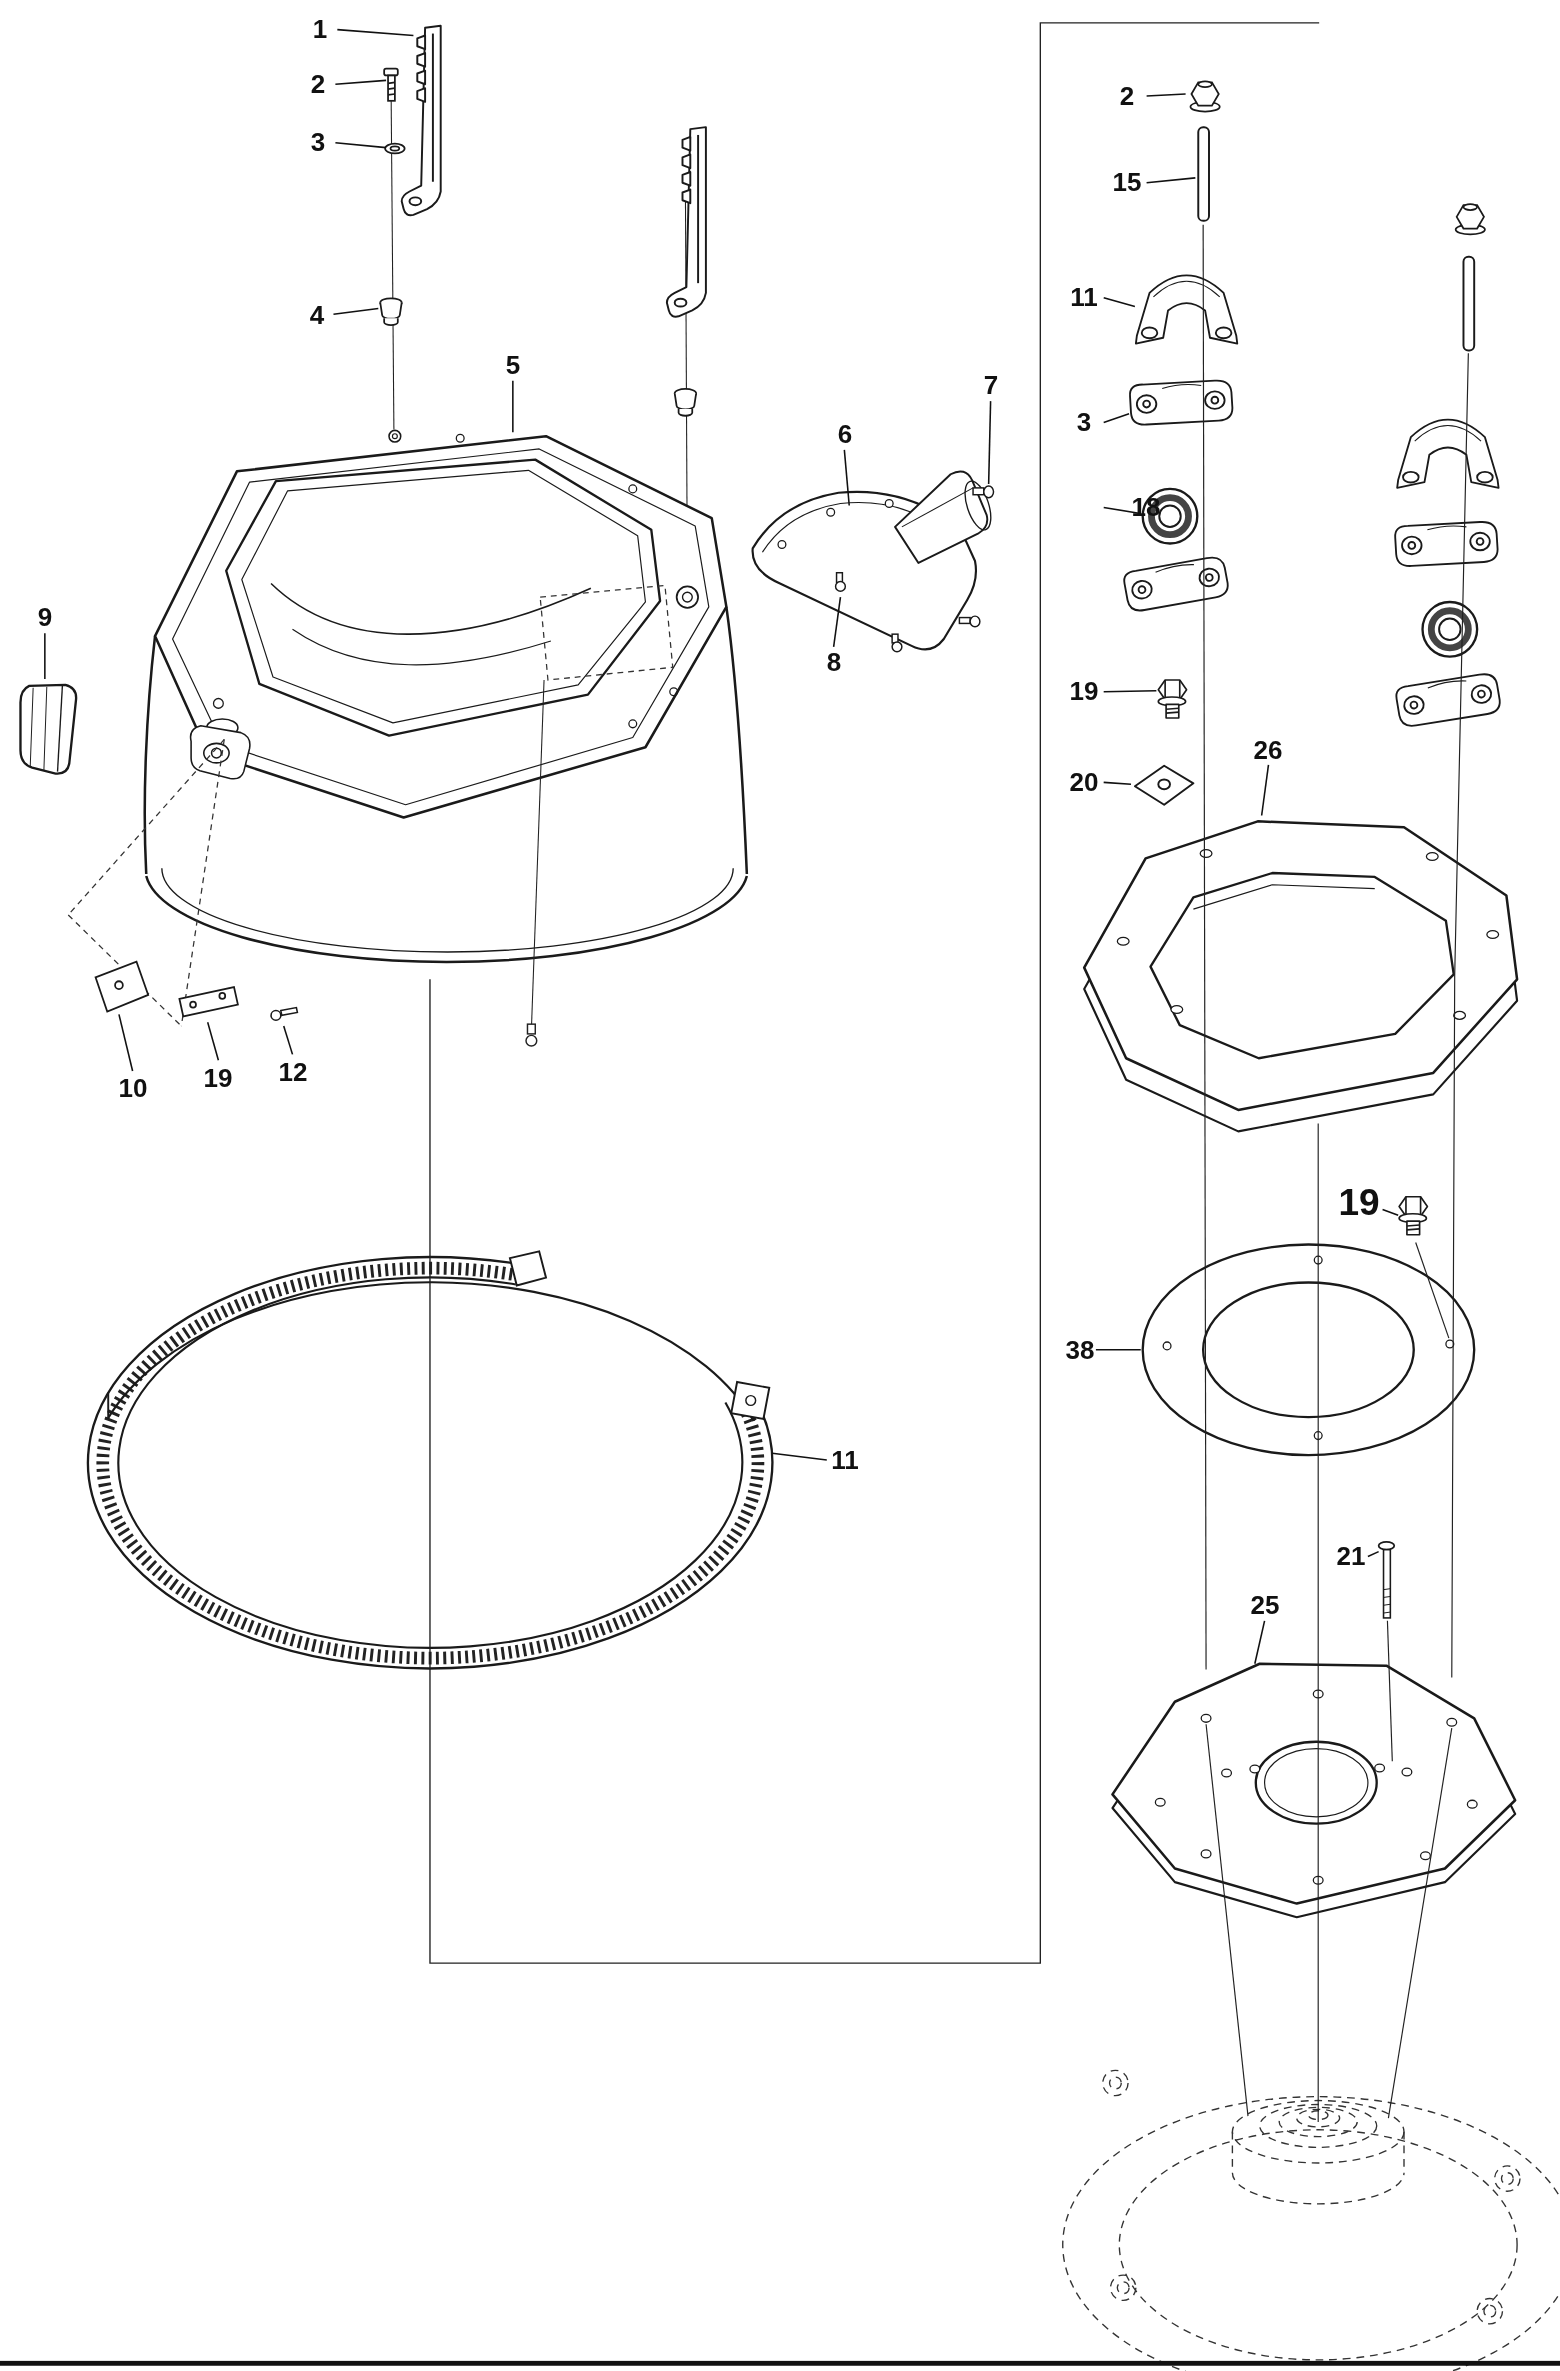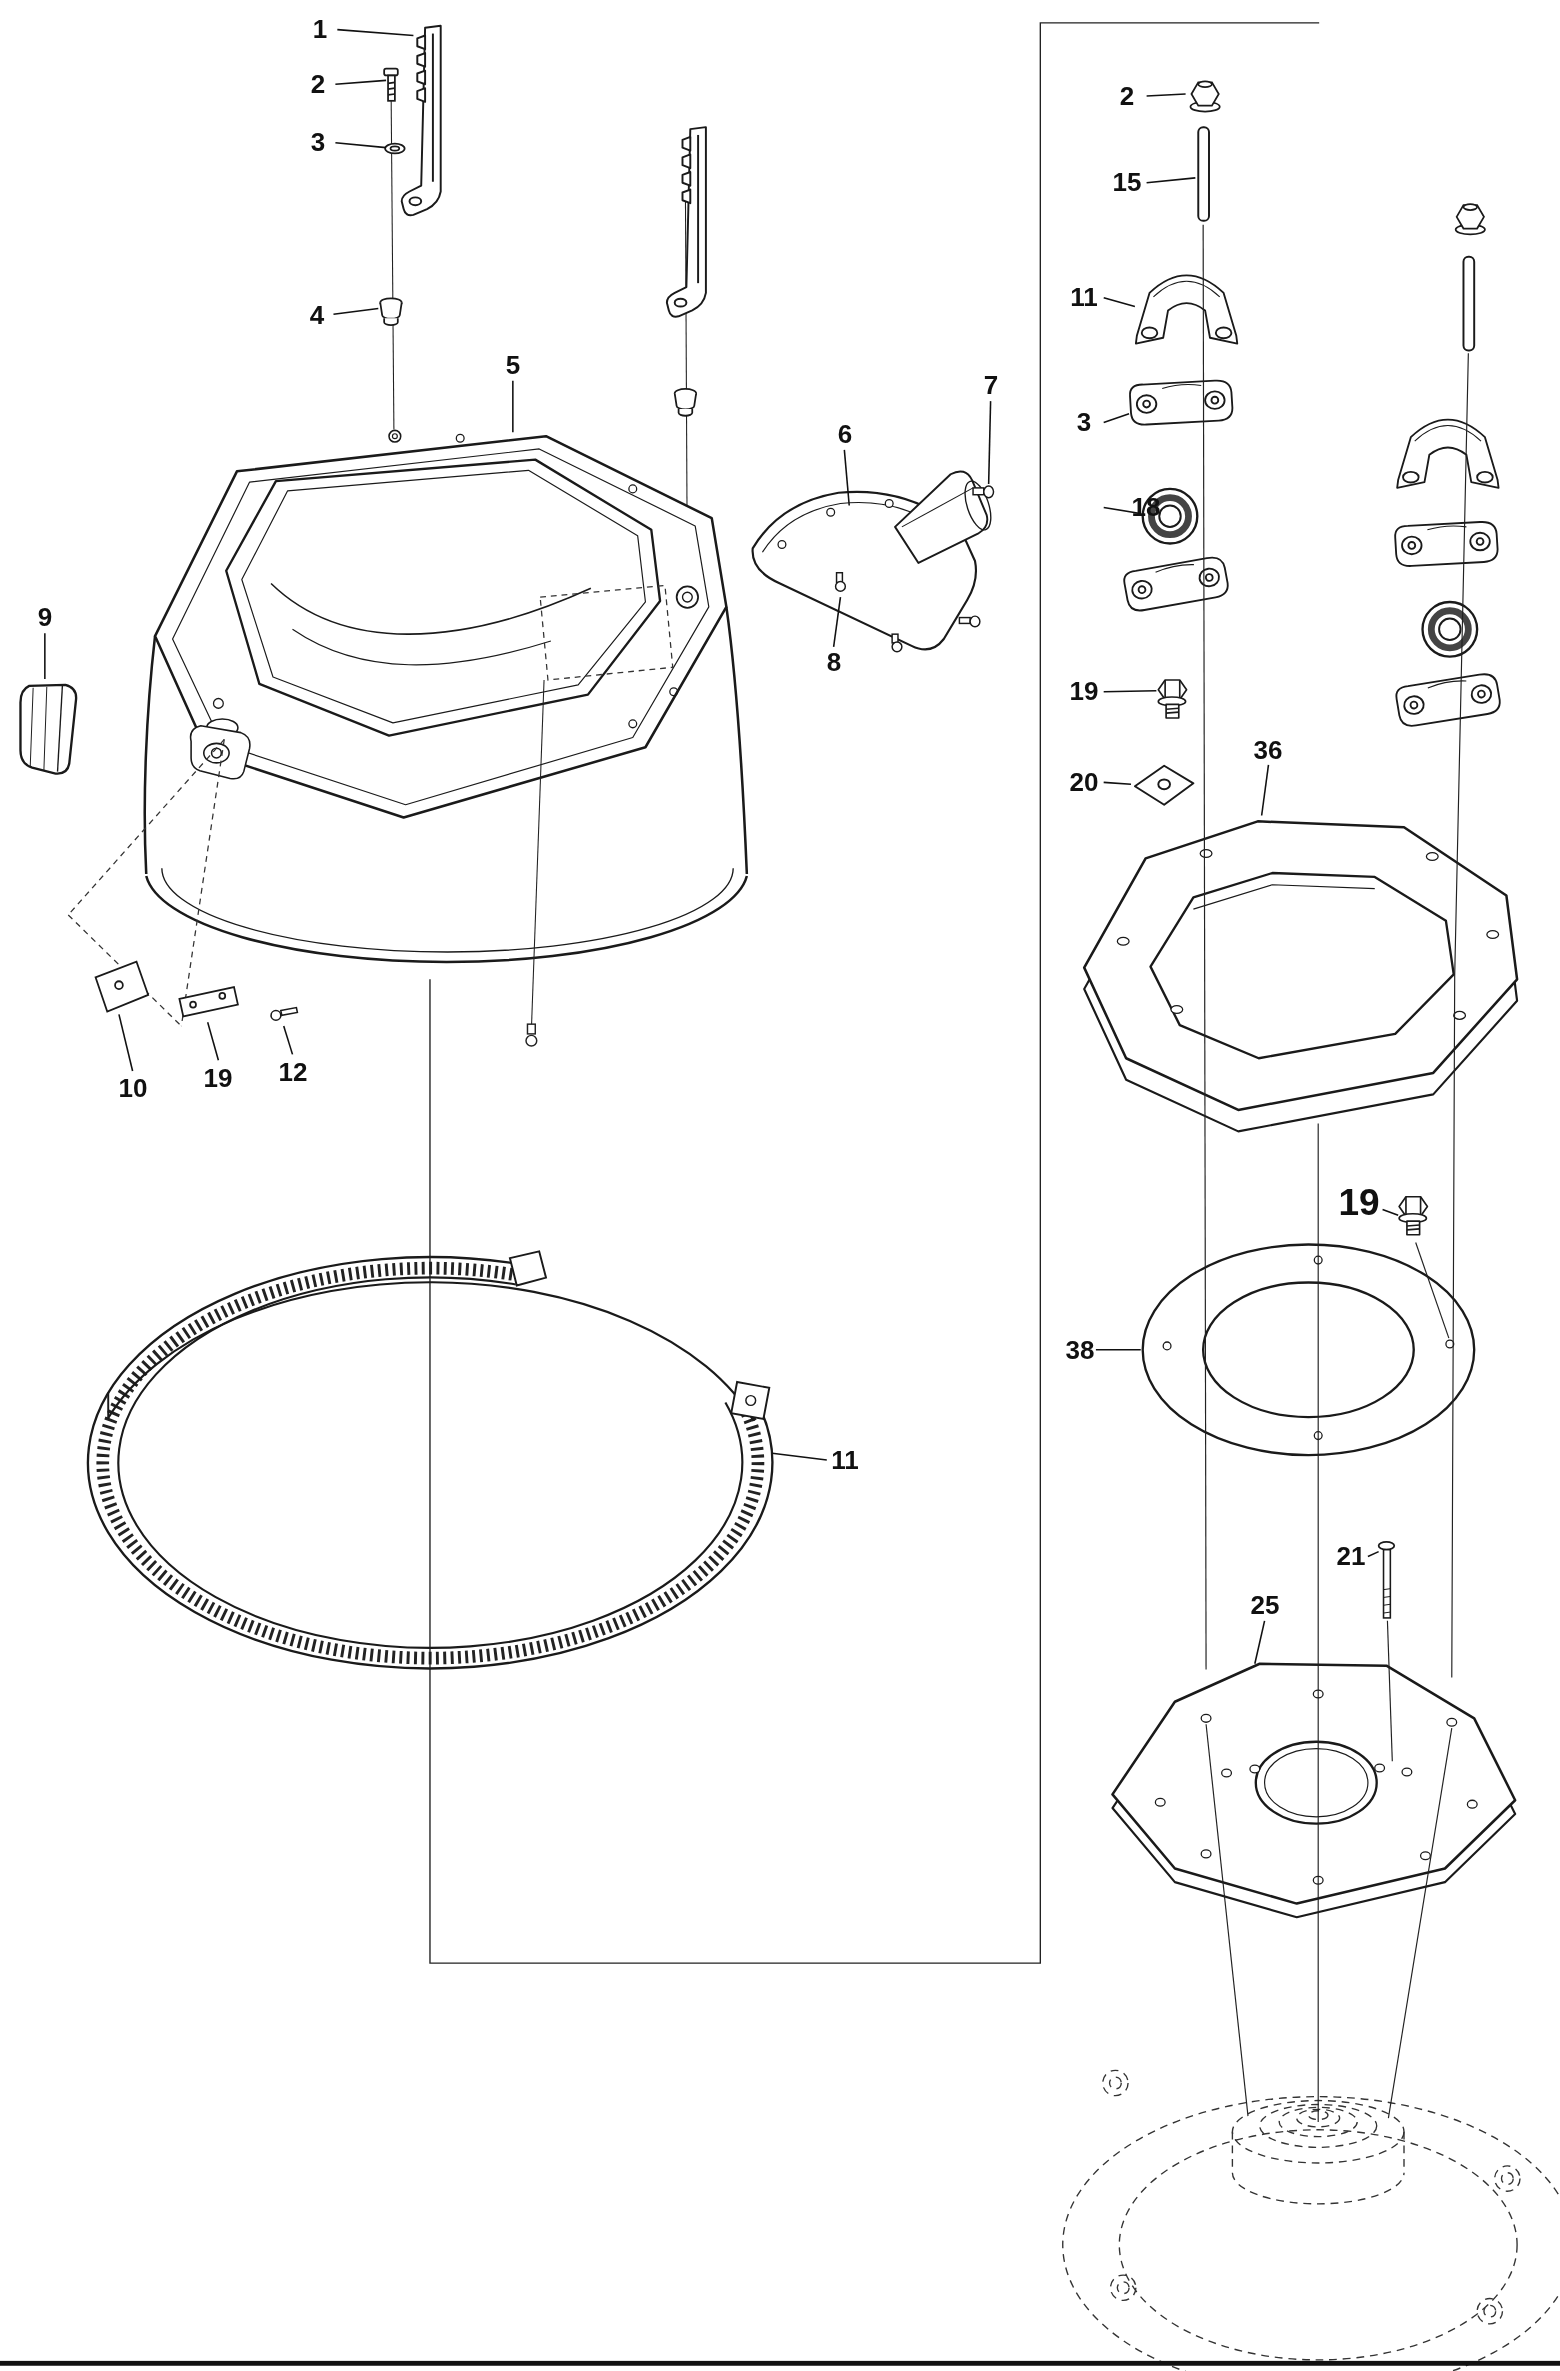--- a/index.html
+++ b/index.html
@@ -338,19 +338,19 @@
   <div class="callout" style="left:218px;top:1078px">19</div>
   <div class="callout" style="left:293px;top:1072px">12</div>
   <div class="callout" style="left:845px;top:1460px">11</div>
   <div class="callout" style="left:1127px;top:96px">2</div>
   <div class="callout" style="left:1127px;top:182px">15</div>
   <div class="callout" style="left:1084px;top:297px">11</div>
   <div class="callout" style="left:1084px;top:422px">3</div>
   <div class="callout" style="left:1146px;top:507px">18</div>
   <div class="callout" style="left:1084px;top:691px">19</div>
   <div class="callout" style="left:1084px;top:782px">20</div>
-  <div class="callout" style="left:1268px;top:750px">36</div>
+  <div class="callout" style="left:1268px;top:750px">26</div>
   <div class="callout big" style="left:1359px;top:1202px">19</div>
   <div class="callout" style="left:1080px;top:1350px">38</div>
   <div class="callout" style="left:1351px;top:1556px">21</div>
   <div class="callout" style="left:1265px;top:1605px">25</div>
 </div>
 
 
 </body></html>

